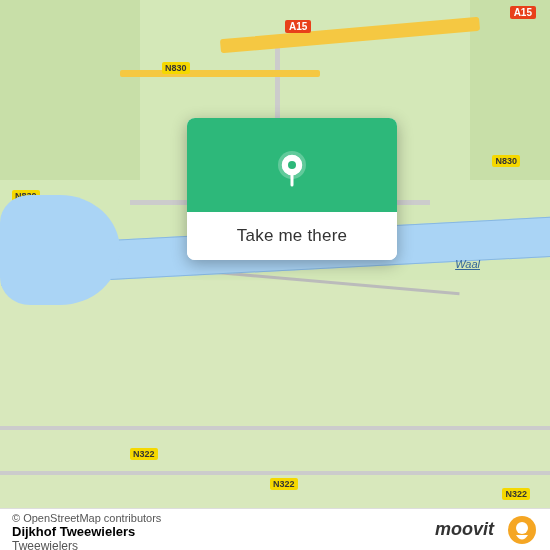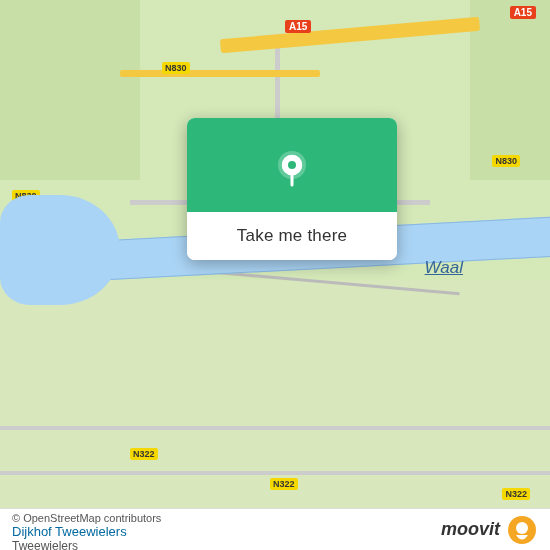--- a/index.html
+++ b/index.html
@@ -111,22 +111,22 @@
       top: 195px;
       left: 0;
       width: 120px;
       height: 110px;
       background: #aad4f5;
       border-radius: 30% 60% 60% 30%;
     }
     .waal-label {
       position: absolute;
       top: 258px;
-      right: 87px;
-      font-size: 17px;
+      right: 70px;
+      font-size: 11px;
       color: #336699;
       font-style: italic;
       text-decoration: underline;
     }
 
     
     .field-1 {
       position: absolute;
       top: 0; left: 0;
       width: 140px; height: 180px;
@@ -283,32 +283,32 @@
       font-size: 11px;
       color: #555;
       margin-top: 6px;
     }
     .bottom-left {
       display: flex;
       flex-direction: column;
     }
     .bottom-place {
       font-size: 13px;
-      font-weight: normal;
-      color: #0369a1;
+      font-weight: bold;
+      color: #000000;
     }
     .bottom-country {
       font-size: 12px;
       color: #555;
     }
     
     .moovit-logo {
       display: flex;
       align-items: center;
-      gap: 6px;
+      gap: 12px;
     }
     .moovit-text {
       font-size: 18px;
       font-weight: bold;
       color: #333;
       font-style: italic;
     }
     .moovit-icon {
       width: 32px;
       height: 32px;

